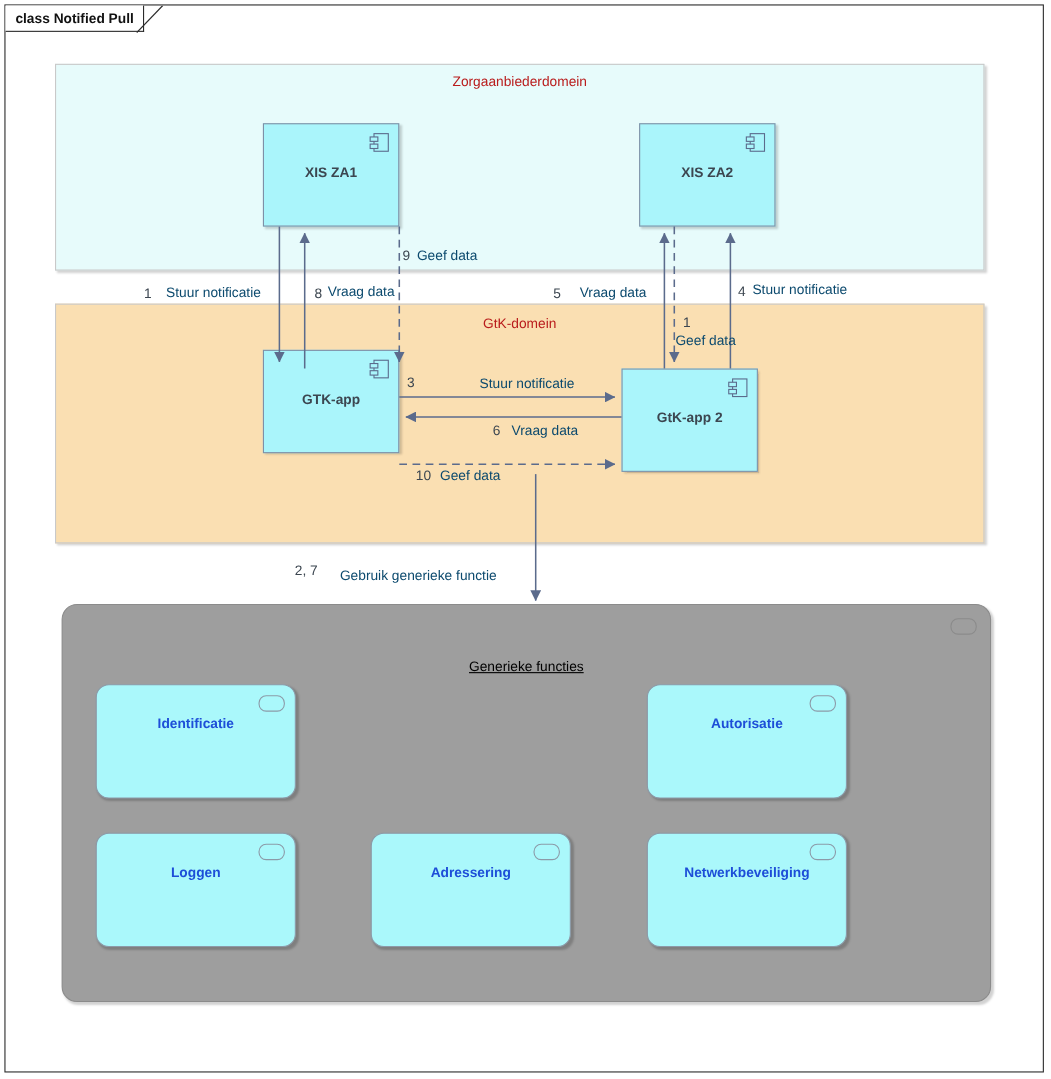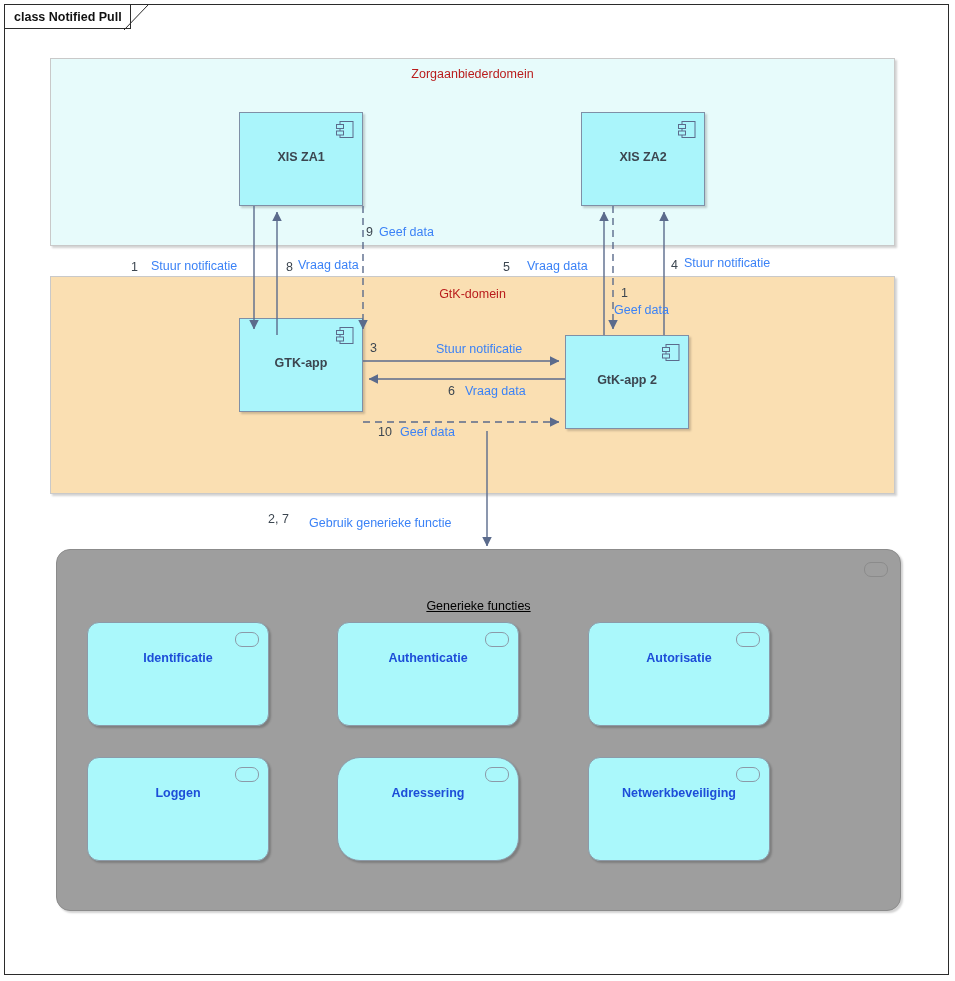--- a/index.html
+++ b/index.html
@@ -131,21 +131,21 @@
     left: 0;
     top: 0;
     width: 955px;
     height: 981px;
     pointer-events: none;
   }
   
   .conn-label {
     position: absolute;
     font-size: 12.5px;
-    color: #3b82f6;
+    color: #0c4a6e;
     white-space: nowrap;
   }
   .conn-num {
     position: absolute;
     font-size: 12.5px;
     color: #3c4650;
     white-space: nowrap;
   }
 </style>
 </head>
@@ -219,36 +219,32 @@
       </svg>
     </span>
     <span class="component-label">GtK-app 2</span>
   </div>
 
   <div class="func" style="left:87px; top:622px; width:182px; height:104px;">
     <span class="rr-icon"></span>
     <span class="func-label">Identificatie</span>
   </div>
 
-  <div class="func" style="left:337px; top:622px; width:182px; height:104px;">
-    <span class="rr-icon"></span>
-    <span class="func-label">Authenticatie</span>
-  </div>
 
   <div class="func" style="left:588px; top:622px; width:182px; height:104px;">
     <span class="rr-icon"></span>
     <span class="func-label">Autorisatie</span>
   </div>
 
   <div class="func" style="left:87px; top:757px; width:182px; height:104px;">
     <span class="rr-icon"></span>
     <span class="func-label">Loggen</span>
   </div>
 
-  <div class="func" style="left:337px; top:757px; width:182px; height:104px;border-radius:23px;">
+  <div class="func" style="left:337px; top:757px; width:182px; height:104px;">
     <span class="rr-icon"></span>
     <span class="func-label">Adressering</span>
   </div>
 
   <div class="func" style="left:588px; top:757px; width:182px; height:104px;">
     <span class="rr-icon"></span>
     <span class="func-label">Netwerkbeveiliging</span>
   </div>
 
   <svg id="connectors">

